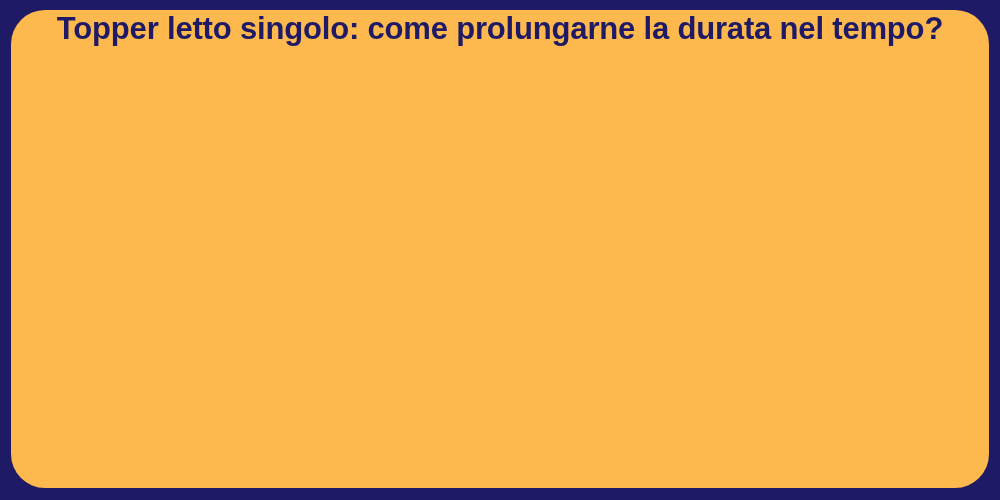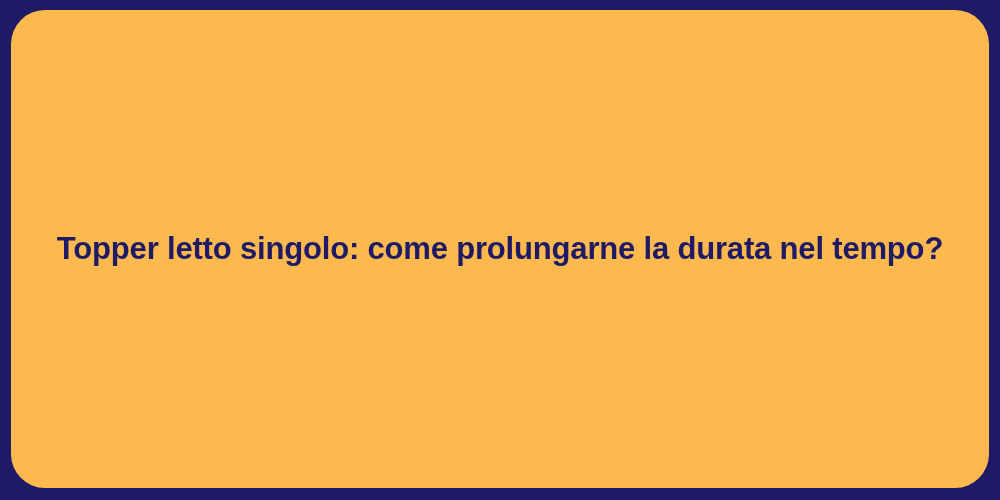--- a/index.html
+++ b/index.html
@@ -27,21 +27,21 @@
 
   .card {
     position: absolute;
     left: 11px;
     top: 10px;
     right: 11px;
     bottom: 12px;
     background: #fdb94e;
     border-radius: 34px;
     display: flex;
-    align-items: center;
+    align-items: flex-start;
     justify-content: center;
     overflow: hidden;
   }
 
   .headline-wrap {
     width: 100%;
     display: flex;
     align-items: center;
     justify-content: center;
     padding: 0 20px;

